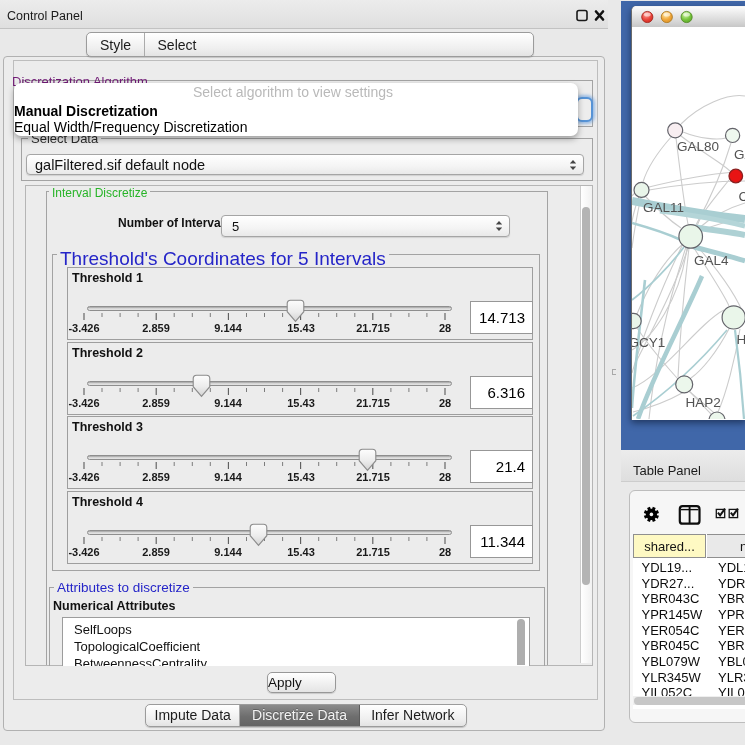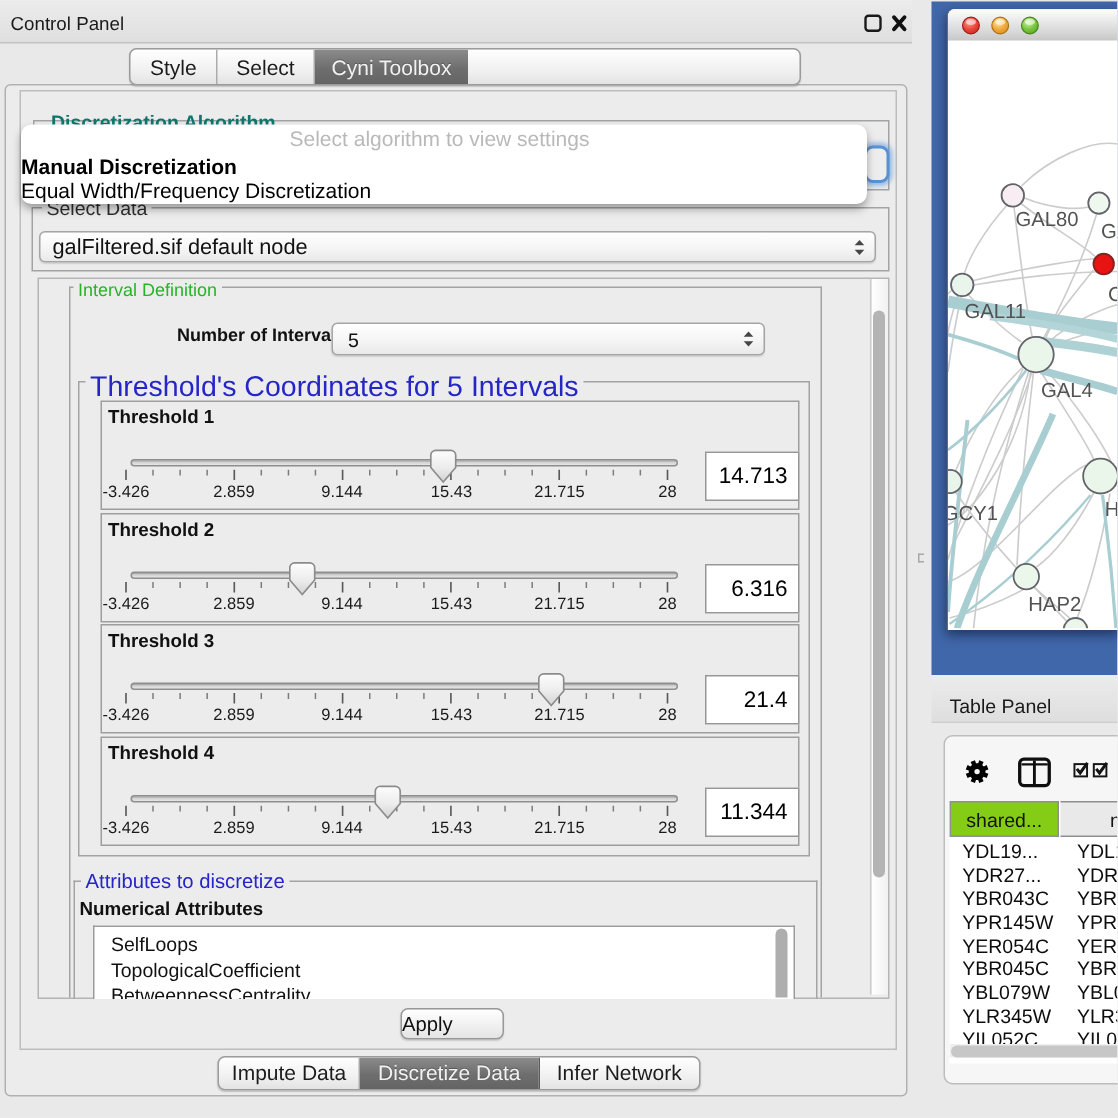--- a/index.html
+++ b/index.html
@@ -17,64 +17,63 @@
   border-right:1px solid #ababab;white-space:nowrap}
 .seg .s:last-child{border-right:none}
 .seg .sel{background:linear-gradient(#8b8b8b,#6e6e6e 55%,#646464);color:#f2f2f2;
   border-right:1px solid #5c5c5c;text-shadow:0 -1px 0 rgba(0,0,0,.25)}
 .tpanel{position:absolute;border:1px solid #9e9e9e;background:#ececec}
 .blab{font-weight:bold;font-size:12.5px;color:#111;position:absolute;white-space:nowrap}
 .track{position:absolute;height:3px;background:linear-gradient(#9a9a9a,#d2d2d2 40%,#e6e6e6);
   border:1px solid #8e8e8e;border-radius:2.5px}
 .vbox{position:absolute;left:470px;width:54px;height:31px;background:#fff;border:1px solid #979797;
   font-size:15px;color:#000;text-align:right;line-height:31px;padding-right:7px;box-sizing:content-box}
-.ticklab{position:absolute;font-size:11px;font-weight:normal;color:#1a1a1a;transform:translateX(-50%);white-space:nowrap}
+.ticklab{position:absolute;font-size:11px;font-weight:bold;color:#1a1a1a;transform:translateX(-50%);white-space:nowrap}
 .rowtxt{position:absolute;font-size:13px;color:#0d0d0d;white-space:nowrap}
 </style></head>
 <body>
 
 <div class="abs" style="left:0;top:0;width:608px;height:28px;background:linear-gradient(#ececec,#dfdfdf);border-bottom:1px solid #c2c2c2"></div>
 <div class="abs" style="left:7px;top:9px;font-size:12.5px;color:#1a1a1a">Control Panel</div>
 <svg class="abs" style="left:575px;top:9px" width="32" height="13" viewBox="0 0 32 13">
   <rect x="2" y="1.5" width="10" height="10" rx="2" fill="none" stroke="#1a1a1a" stroke-width="1.6"></rect>
   <path d="M21 2.5 L28 10.5 M28 2.5 L21 10.5" stroke="#111" stroke-width="2.6" stroke-linecap="round"></path>
 </svg>
 
 <div class="abs" style="left:3px;top:56px;width:600px;height:673px;border:1px solid #b1b1b1;border-radius:4px;background:#ececec"></div>
 
 <div class="abs" style="left:13px;top:60px;width:583px;height:638px;border:1px solid #bdbdbd;background:#ececec"></div>
 
 <div class="seg" style="left:86px;top:32px;width:446px;height:23px">
   <div class="s" style="width:57px">Style</div>
   <div class="s" style="width:64px">Select</div>
-  <div class="s sel" style="width:102px">Cyni Toolbox</div>
 </div>
 
 <div class="gb" style="left:22px;top:80px;width:569px;height:45px"></div>
-<div class="abs" style="left:34px;top:74px;font-size:13px;font-weight:bold;color:#0f766e">Discretization Algorithm</div>
+<div class="abs" style="left:12px;top:74px;font-size:13px;font-weight:normal;color:#701a75">Discretization Algorithm</div>
 
 <div class="abs" style="left:576px;top:97px;width:13px;height:21px;border-radius:6px;background:#ededed;border:2px solid #5693d6;box-shadow:0 0 3px 2px rgba(90,150,220,.55)"></div>
 
 <div class="gb" style="left:21px;top:138px;width:570px;height:41px"></div>
 <div class="gbt" style="left:28px;top:131px;font-size:13px;color:#2e2e2e">Select Data</div>
 <div class="combo" style="left:26px;top:154px;width:556px;height:19px">
     <span style="margin-left:8px;font-size:14.5px">galFiltered.sif default node</span>
   <svg class="stepper" width="8" height="11" viewBox="0 0 8 11">
       <path d="M4 0.5 L7.2 4 H0.8 Z" fill="#454545"></path>
       <path d="M4 10.5 L0.8 7 H7.2 Z" fill="#454545"></path>
     </svg>
 </div>
 
 <div class="abs" style="left:25px;top:185px;width:566px;height:479px;border:1px solid #b5b5b5;background:#ececec;overflow:hidden"></div>
 
 <div class="abs" style="left:580px;top:186px;width:11px;height:477px;background:linear-gradient(to right,#ffffff,#f1f1f1);border-left:1px solid #cccccc"></div>
 <div class="abs" style="left:582px;top:207px;width:8px;height:378px;background:#b4b4b4;border-radius:4.5px"></div>
 
 <div class="gb" style="left:46px;top:191px;width:500px;height:473px;border-bottom:none"></div>
-<div class="gbt" style="left:49px;top:186px;font-size:12px;color:#27b427">Interval Definition</div>
+<div class="gbt" style="left:49px;top:186px;font-size:12px;color:#27b427">Interval Discretize</div>
 
 <div class="blab" style="left:118px;top:216px;font-size:12px">Number of Intervals</div>
 <div class="combo" style="left:221px;top:215px;width:287px;height:20px">
     <span style="margin-left:10px">5</span>
   <svg class="stepper" width="8" height="11" viewBox="0 0 8 11">
       <path d="M4 0.5 L7.2 4 H0.8 Z" fill="#454545"></path>
       <path d="M4 10.5 L0.8 7 H7.2 Z" fill="#454545"></path>
     </svg>
 </div>
 
@@ -377,21 +376,21 @@
   <line x1="46.6" y1="3" x2="46.6" y2="19" stroke="#0e0e0e" stroke-width="1.9"></line>
   <g stroke="#141414" fill="none">
     <rect x="73.3" y="5.4" width="8.4" height="8.2" stroke-width="1.3"></rect>
     <path d="M74.9 8.6 l2.2 2.7 l4.9 -6.7" stroke-width="2"></path>
     <rect x="86.2" y="5.4" width="8.4" height="8.2" stroke-width="1.3"></rect>
     <path d="M87.8 8.6 l2.2 2.7 l4.9 -6.7" stroke-width="2"></path>
   </g>
 </svg>
 
 <div class="abs" style="left:633px;top:533.5px;width:112px;height:175px;background:#ffffff;overflow:hidden">
-  <div class="abs" style="left:0;top:0;width:73px;height:24px;background:#84cc16;border:1px solid #8f8f8f;box-sizing:border-box;text-align:center;font-size:13px;color:#141414;line-height:23px">shared...</div>
+  <div class="abs" style="left:0;top:0;width:73px;height:24px;background:#fef9c3;border:1px solid #8f8f8f;box-sizing:border-box;text-align:center;font-size:13px;color:#141414;line-height:23px">shared...</div>
   <div class="abs" style="left:74px;top:0;width:38px;height:24px;background:#e9e9e9;border-top:1px solid #8f8f8f;border-bottom:1px solid #8f8f8f;box-sizing:border-box;font-size:13px;color:#141414;line-height:23px"><span style="margin-left:33px">n</span></div>
   <div class="rowtxt" style="left:8.5px;top:26.5px">YDL19...</div>
 <div class="rowtxt" style="left:85px;top:26.5px">YDL1</div>
 <div class="rowtxt" style="left:8.5px;top:42.2px">YDR27...</div>
 <div class="rowtxt" style="left:85px;top:42.2px">YDR2</div>
 <div class="rowtxt" style="left:8.5px;top:57.8px">YBR043C</div>
 <div class="rowtxt" style="left:85px;top:57.8px">YBR0</div>
 <div class="rowtxt" style="left:8.5px;top:73.5px">YPR145W</div>
 <div class="rowtxt" style="left:85px;top:73.5px">YPR1</div>
 <div class="rowtxt" style="left:8.5px;top:89.1px">YER054C</div>

